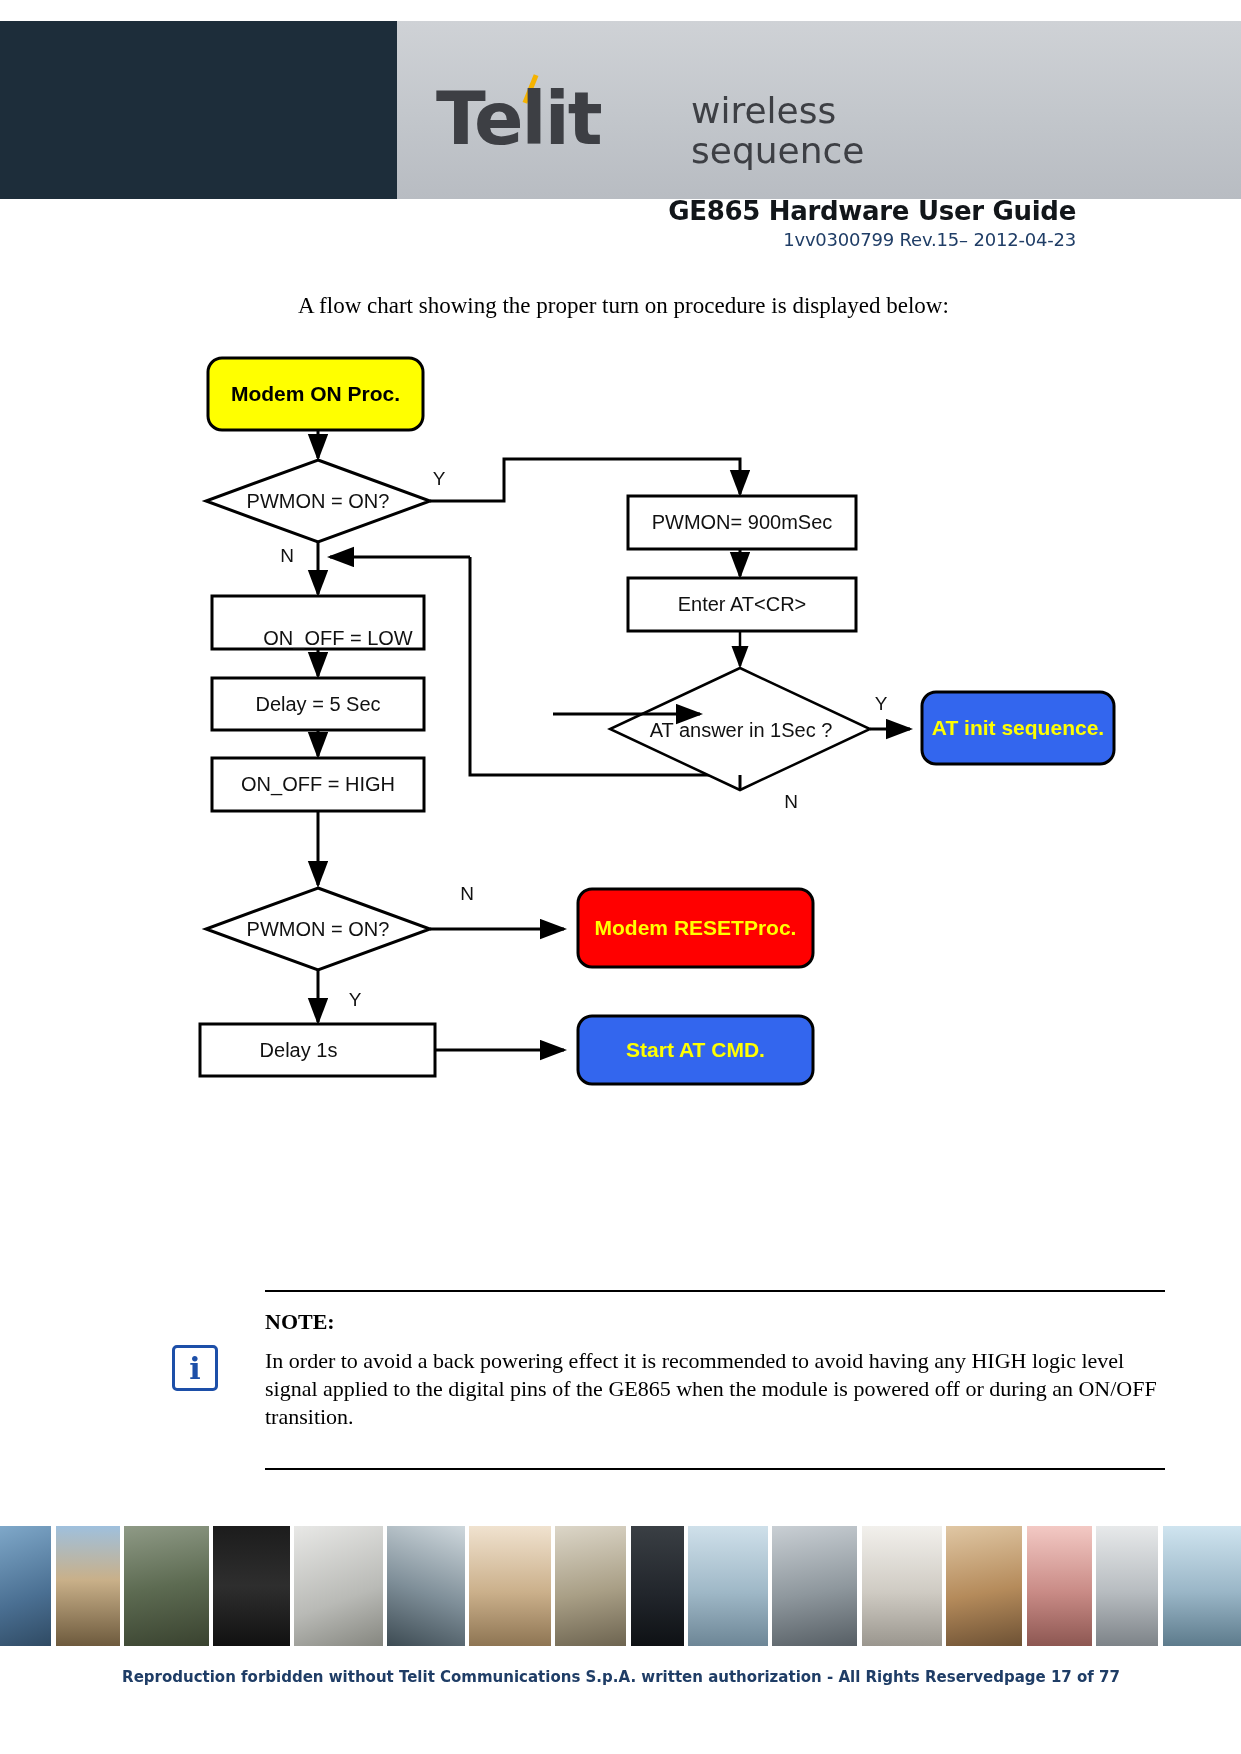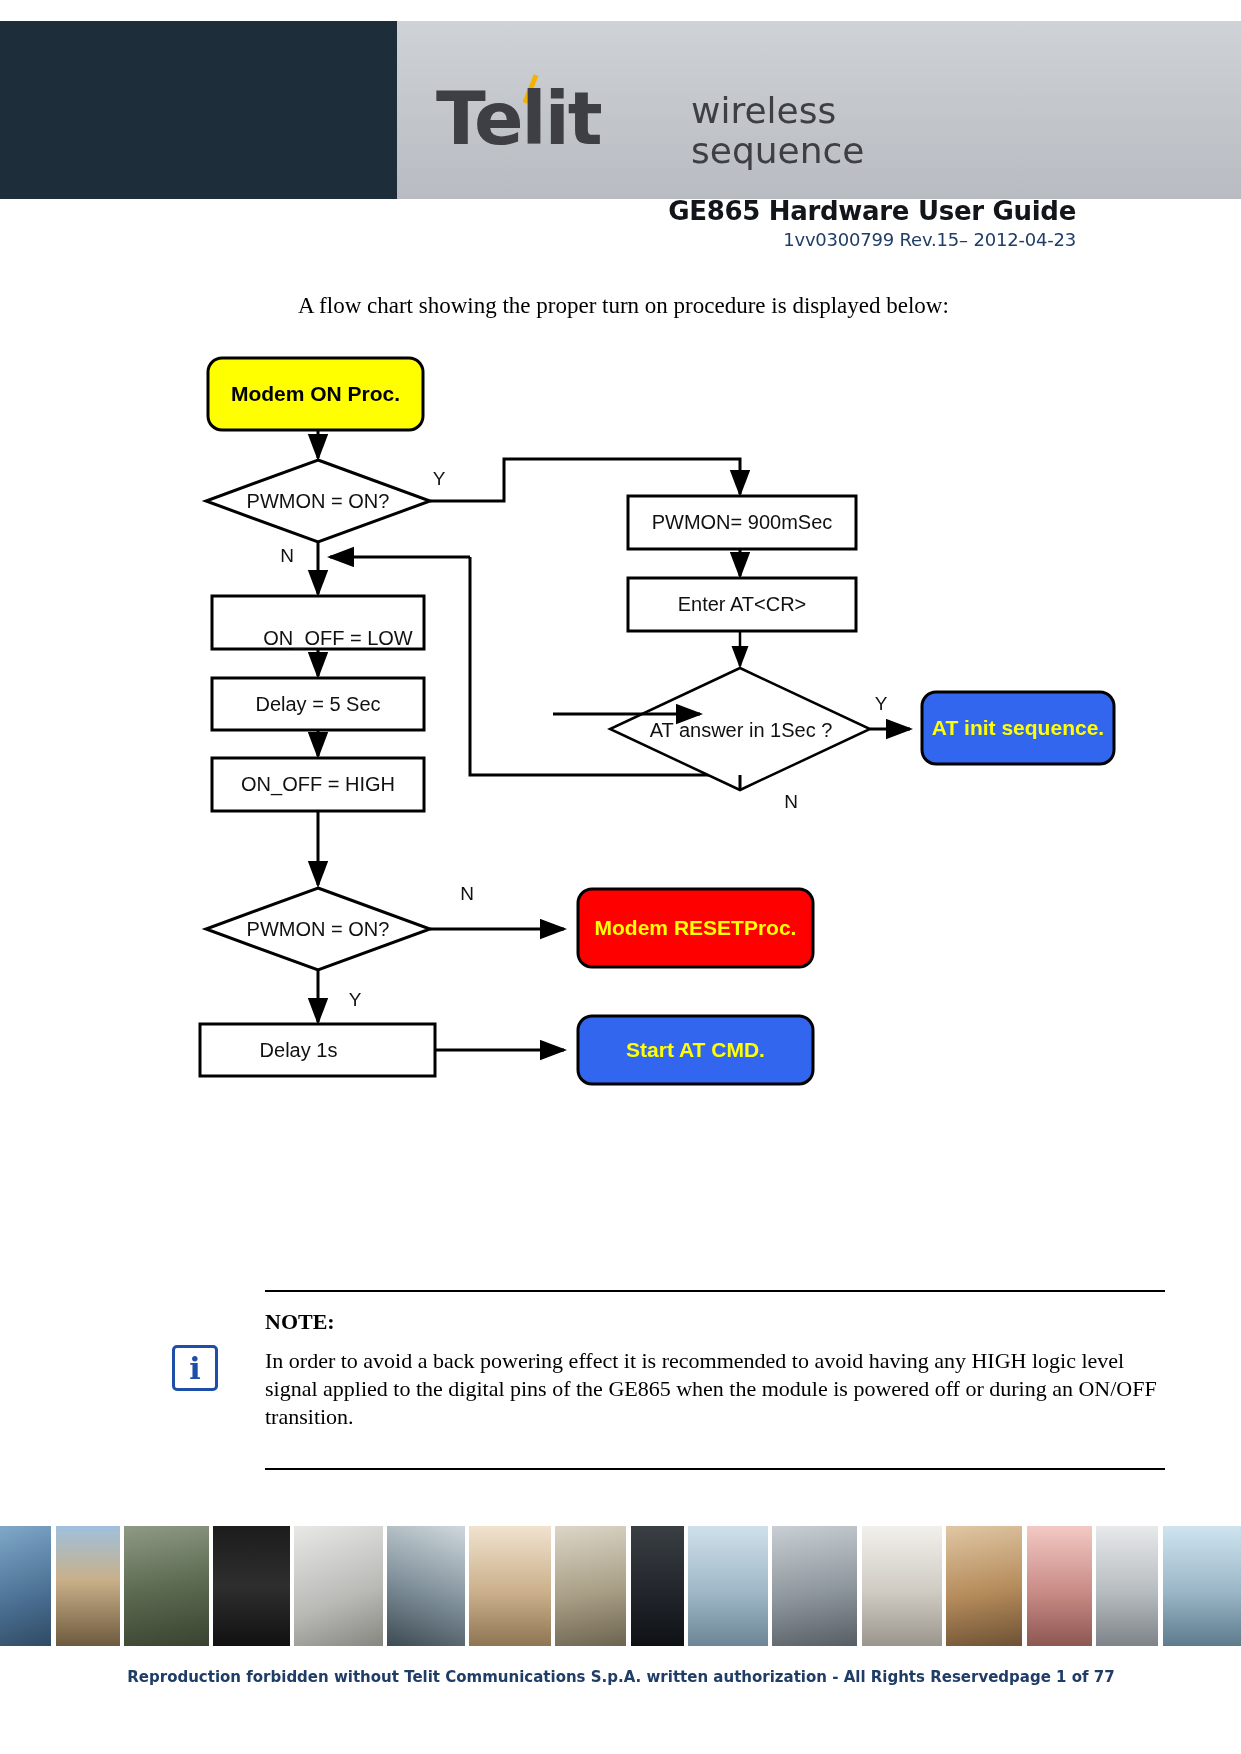--- a/index.html
+++ b/index.html
@@ -263,14 +263,14 @@
   <div class="film-gap"></div>
   <div class="film-cell" style="width:74px; background:linear-gradient(180deg,#f3c9c4 0%,#c98b86 55%,#8d5752 100%);"></div>
   <div class="film-gap"></div>
   <div class="film-cell" style="width:70px; background:linear-gradient(180deg,#e7e9ea 0%,#b7bcc0 55%,#7d8388 100%);"></div>
   <div class="film-gap"></div>
   <div class="film-cell" style="width:88px; background:linear-gradient(180deg,#cfe4ef 0%,#9ab6c7 55%,#5d7b8c 100%);"></div>
 </div>
 
 <div class="footer-text">
   <span>Reproduction forbidden without Telit Communications S.p.A. written authorization - All Rights Reserved</span>
-  <span>page 1 of 77</span>
+  <span>page 17 of 77</span>
 </div>
 
 </body></html>

